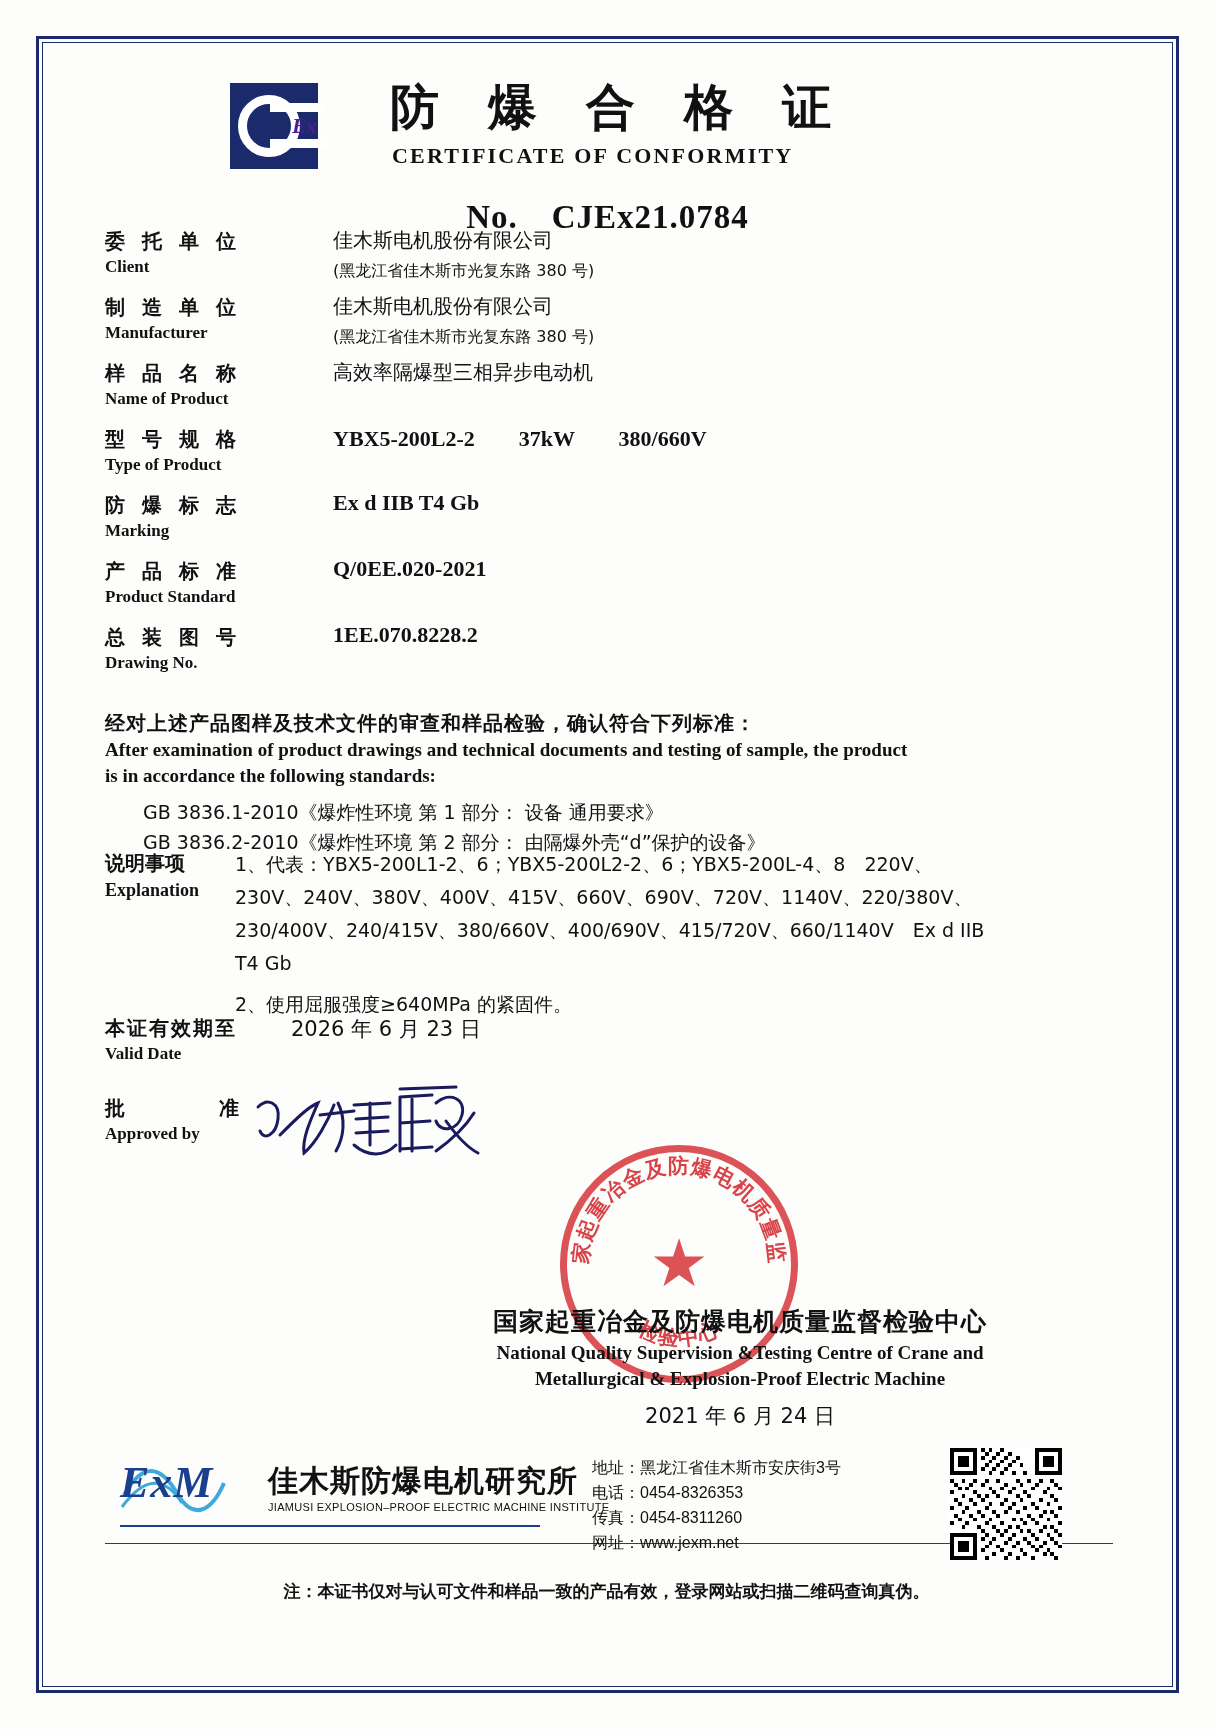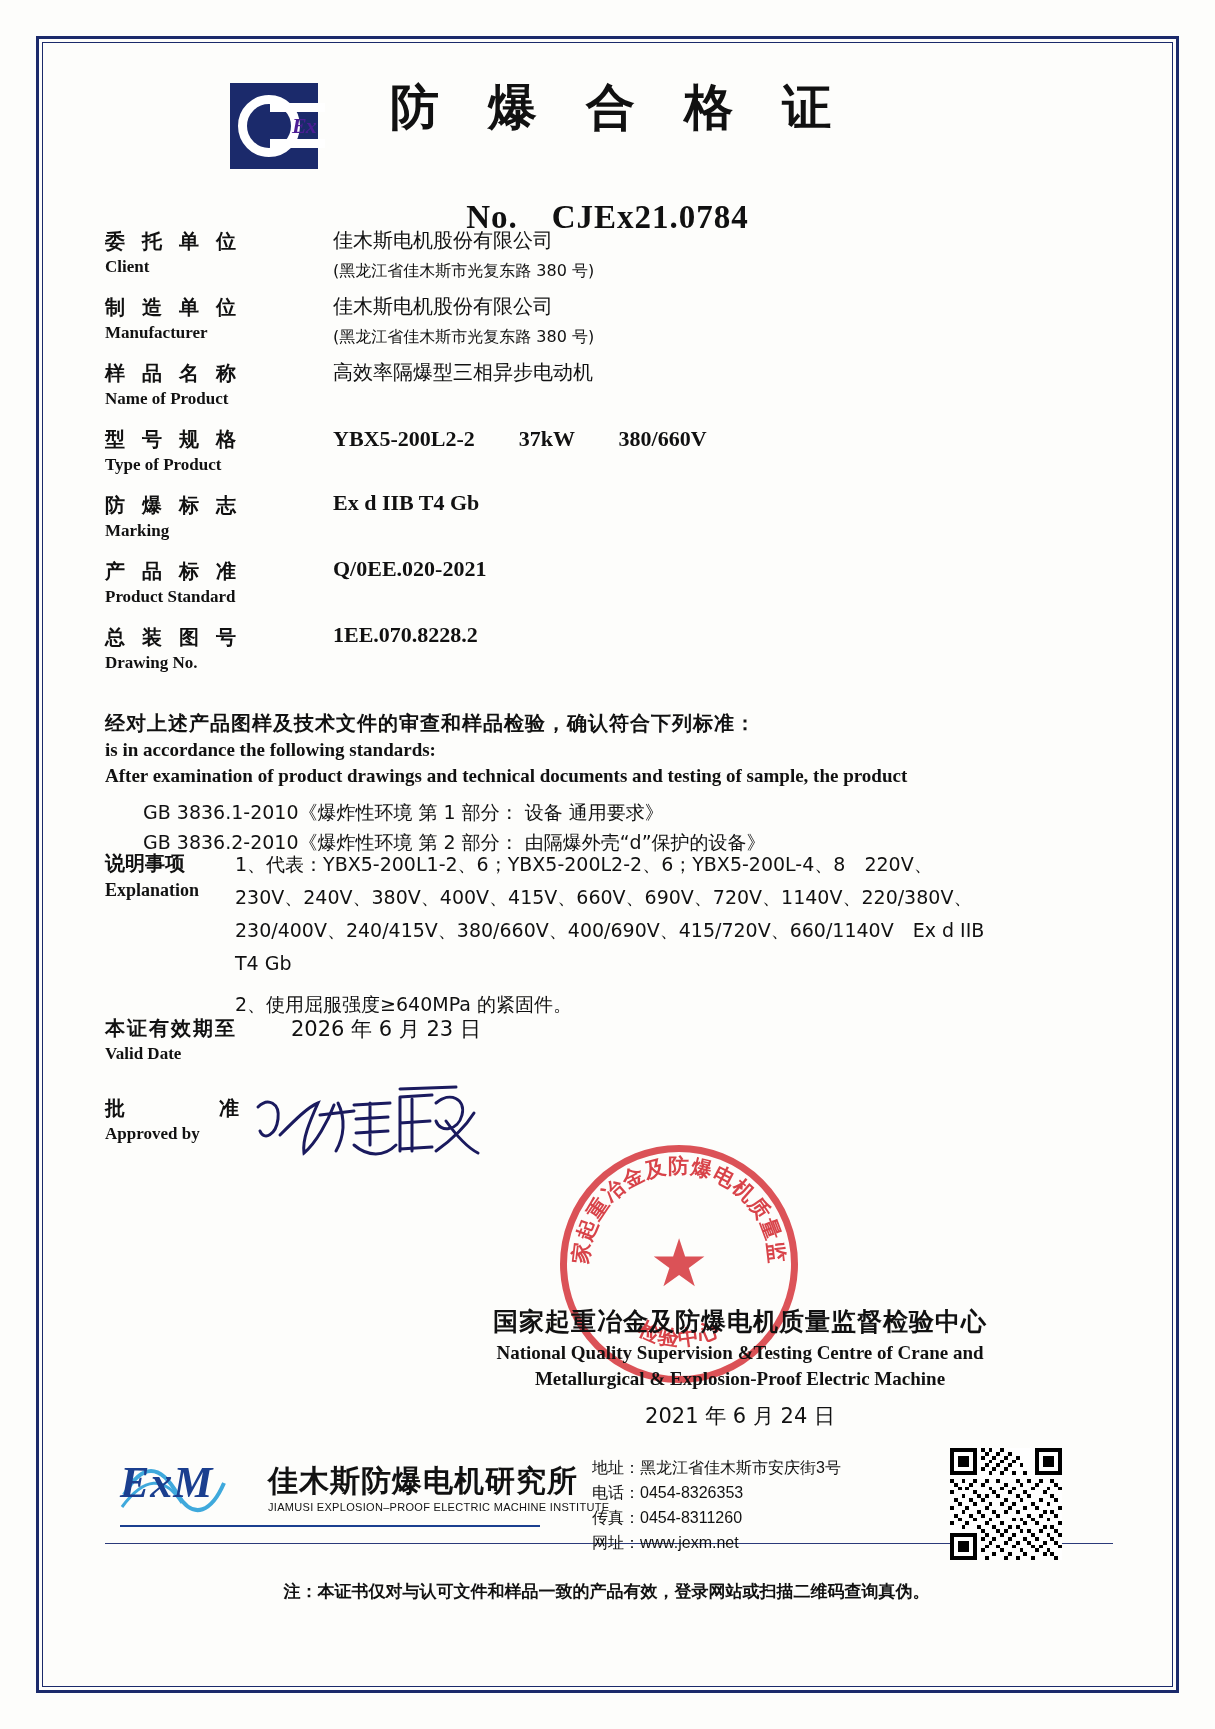--- a/index.html
+++ b/index.html
@@ -404,20 +404,21 @@
 
   <div class="header">
     <div class="ex-logo">
       <div class="block"></div>
       <div class="ring"></div>
       <div class="bar-top"></div>
       <div class="bar-bot"></div>
       <div class="ex-text">Ex</div>
     </div>
     <div class="title-cn">防 爆 合 格 证</div>
+    <div class="title-en">CERTIFICATE OF CONFORMITY</div>
   </div>
 
   <div class="cert-no">No.　CJEx21.0784</div>
 
   <div class="fields">
 
     <div class="field-row">
       <div class="label-cn">委 托 单 位</div>
       <div class="label-en">Client</div>
       <div class="value-main">佳木斯电机股份有限公司</div>
@@ -457,22 +458,22 @@
 
     <div class="field-row">
       <div class="label-cn">总 装 图 号</div>
       <div class="label-en">Drawing No.</div>
       <div class="value-main serif">1EE.070.8228.2</div>
     </div>
   </div>
 
   <div class="statement">
     <div class="stmt-cn">经对上述产品图样及技术文件的审查和样品检验，确认符合下列标准：</div>
+    <div class="stmt-en">After examination of product drawings and technical documents and testing of sample, the product</div>
     <div class="stmt-en">is in accordance the following standards:</div>
-    <div class="stmt-en">After examination of product drawings and technical documents and testing of sample, the product</div>
     <div class="std-list">
       <div class="std-item">GB 3836.1-2010《爆炸性环境  第 1 部分：  设备  通用要求》</div>
       <div class="std-item">GB 3836.2-2010《爆炸性环境  第 2 部分：  由隔爆外壳“d”保护的设备》</div>
     </div>
   </div>
 
   <div class="explanation">
     <div class="exp-label-cn">说明事项</div>
     <div class="exp-label-en">Explanation</div>
     <div class="exp-body">

